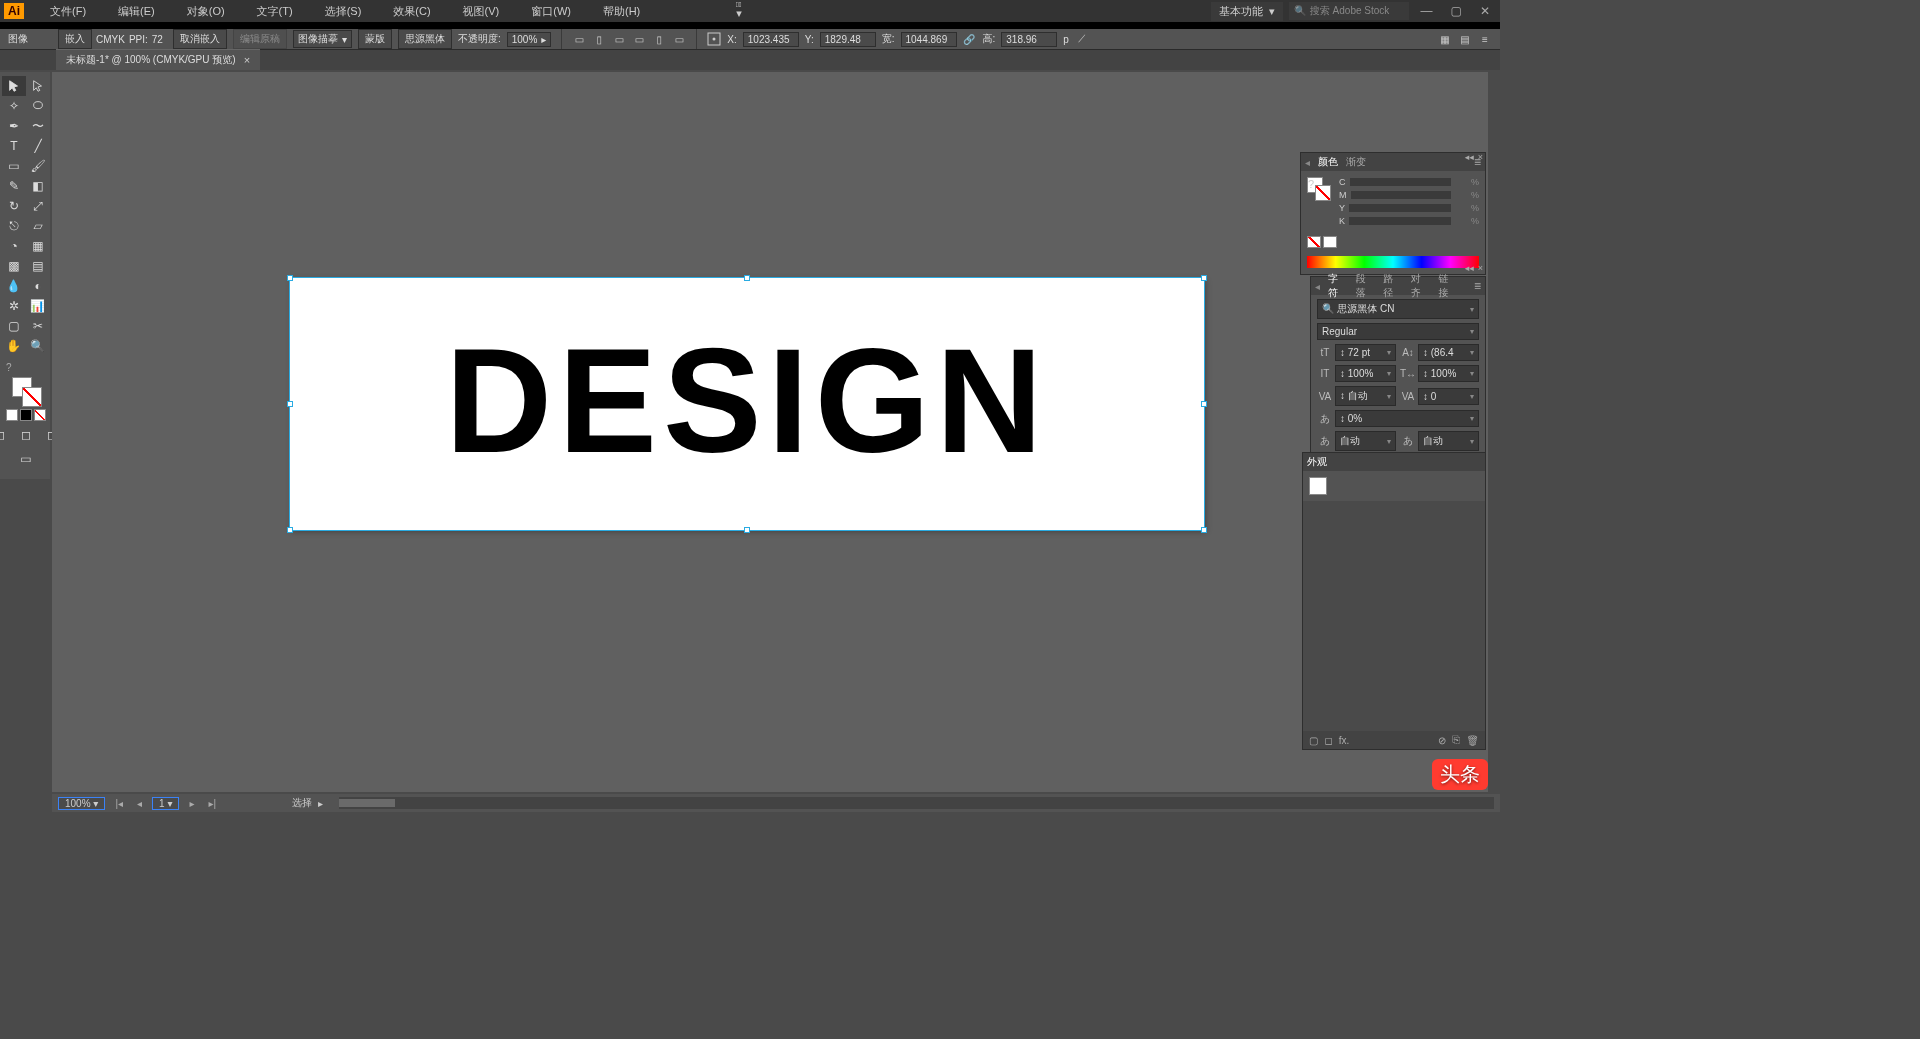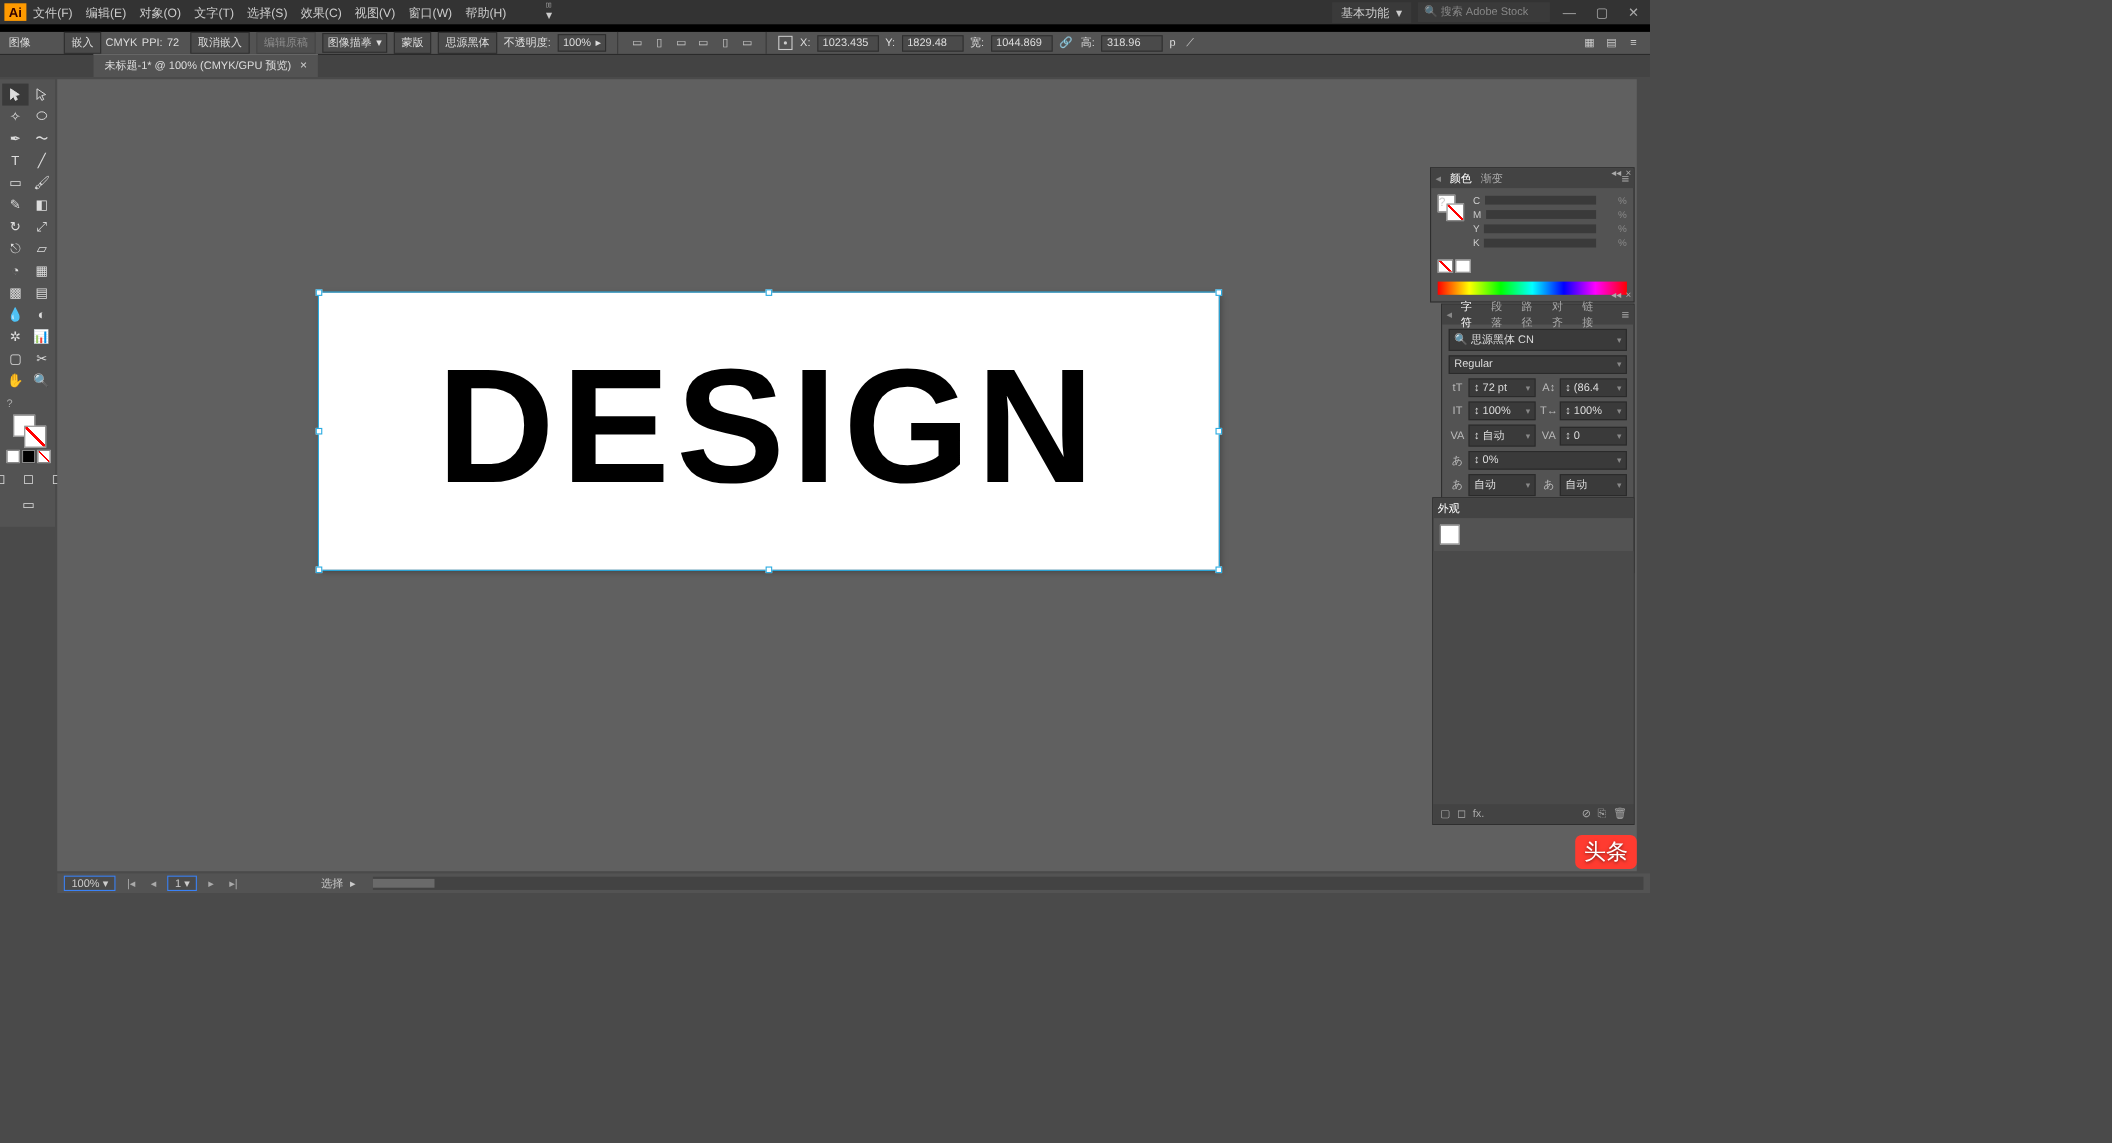--- a/index.html
+++ b/index.html
@@ -1,45 +1,45 @@
 <!DOCTYPE html>
 <html><head>
 <meta charset="utf-8">
 <style>
 * { margin:0; padding:0; box-sizing:border-box; font-family:"Microsoft YaHei",Arial,sans-serif; user-select:none; }
 body { background:#4a4a4a; width:1500px; height:812px; overflow:hidden; position:relative; color:#ccc; font-size:11px; }
-.menubar { height:22px; background:#333; display:flex; align-items:center; padding:0 4px; gap:0; }
+.menubar { height:22px; background:#333; display:flex; align-items:center; padding:0 4px; gap:20px; }
 .ai-logo { background:#ff9a00; color:#330000; font-weight:bold; padding:1px 4px; font-size:12px; }
 .menu-item { color:#ccc; padding:2px 6px; font-size:11px; cursor:pointer; }
 .menubar-right { margin-left:auto; display:flex; align-items:center; gap:6px; }
 .menubar-right .w-ctrl { color:#aaa; font-size:12px; padding:0 6px; cursor:pointer;}
 .workspace-dd { background:#3a3a3a; padding:2px 8px; font-size:11px; display:flex; align-items:center; gap:6px;}
 .searchbox { background:#3a3a3a; color:#888; padding:2px 6px; font-size:10px; width:120px;}
 .optbar { height:28px; background:#535353; border-top:7px solid #000000; border-bottom:1px solid #2a2a2a; display:flex; align-items:center; padding:0 8px; gap:6px; font-size:10px; color:#ddd;}
 .optbar .seg { display:flex; align-items:center; gap:4px; padding:0 4px;}
 .optbar .btn { background:#4a4a4a; border:1px solid #2e2e2e; padding:2px 6px; cursor:pointer;}
 .optbar .dd { background:#4a4a4a; border:1px solid #2e2e2e; padding:1px 4px; display:flex; align-items:center; gap:4px;}
 .optbar .num-input { background:#4a4a4a; border:1px solid #2e2e2e; padding:1px 4px; width:56px; color:#ddd; font-size:10px;}
 .optbar .ico { width:14px; height:14px; display:inline-flex; align-items:center; justify-content:center; color:#ccc;}
 .sep { width:1px; height:20px; background:#3a3a3a; margin:0 4px;}
-.tabbar { height:20px; background:#434343; display:flex; align-items:flex-end; padding-left:85px;}
+.tabbar { height:20px; background:#434343; display:flex; align-items:flex-end; padding-left:56px;}
 .doc-tab { background:#535353; color:#ddd; padding:3px 10px; font-size:10px; display:flex; align-items:center; gap:8px; border-top:1px solid #666;}
 .doc-tab .close { color:#ccc; cursor:pointer; font-size:11px;}
 .workarea { position:absolute; top:72px; left:52px; right:12px; bottom:20px; background:#606060; overflow:hidden;}
 .toolbox { position:absolute; top:72px; left:0; width:50px; background:#535353; padding:4px 2px; display:grid; grid-template-columns:1fr 1fr; gap:0px;}
 .tool { width:24px; height:20px; display:flex; align-items:center; justify-content:center; color:#ddd; font-size:12px; cursor:pointer;}
 .tool.sel { background:#3a3a3a; }
 .tool svg { width:14px; height:14px; fill:#ddd; stroke:#ddd; }
 .fillstroke { grid-column:1/3; display:flex; flex-direction:column; align-items:center; padding:6px 0; gap:4px;}
 .fs-main { position:relative; width:28px; height:28px;}
 .fs-fill { position:absolute; left:0; top:0; width:20px; height:20px; background:#fff; border:1px solid #888;}
 .fs-none { position:absolute; right:-2px; bottom:-2px; width:20px; height:20px; border:1px solid #888; background:linear-gradient(45deg,transparent 45%,red 45%,red 55%,transparent 55%), #fff;}
 .mini-row { display:flex; gap:2px;}
 .mini-sw { width:12px; height:12px; border:1px solid #888;}
-.artboard { position:absolute; left:238px; top:194px; width:818px; height:252px; background:#fff; outline:1px solid #29abe2; box-shadow:2px 2px 6px rgba(0,0,0,.3);}
+.artboard { position:absolute; left:238px; top:206px; width:914px; height:252px; background:#fff; outline:1px solid #29abe2; box-shadow:2px 2px 6px rgba(0,0,0,.3);}
 .sel-handle { position:absolute; width:6px; height:6px; background:#fff; border:1px solid #29abe2;}
 .artboard .txt { font-size:148px; font-weight:900; letter-spacing:6px; color:#000; position:absolute; top:50%; left:50%; transform:translate(-50%,-52%); font-family:Arial Black,Arial,sans-serif;}
 .panels { position:absolute; top:152px; right:14px; width:186px; display:flex; flex-direction:column; gap:0;}
 .panel { background:#535353; border:1px solid #2e2e2e; margin-bottom:2px;}
 .panel-tabrow { display:flex; background:#434343; height:18px; align-items:center; padding:0 4px; gap:8px; font-size:10px;}
 .panel-tabrow .ptab { color:#aaa; cursor:pointer;}
 .panel-tabrow .ptab.act { color:#fff;}
 .panel-tabrow .spacer { flex:1;}
 .panel-tabrow .pmenu { color:#aaa; cursor:pointer; font-size:12px;}
 .color-body { padding:6px; display:flex; gap:8px; }

